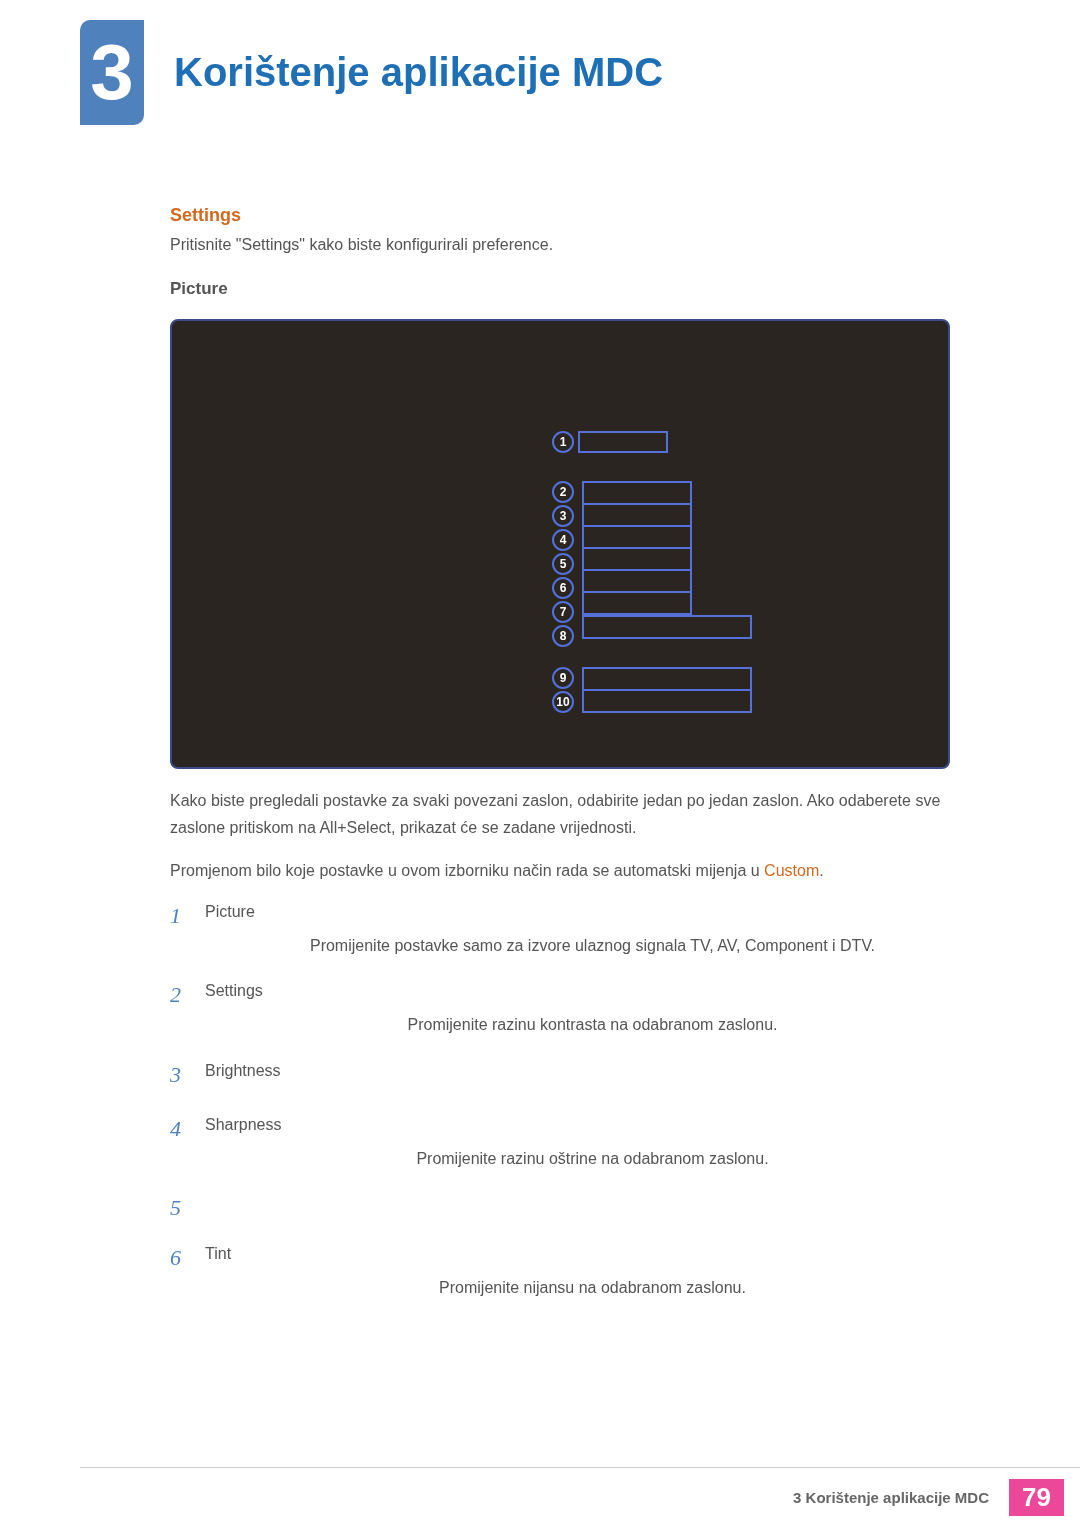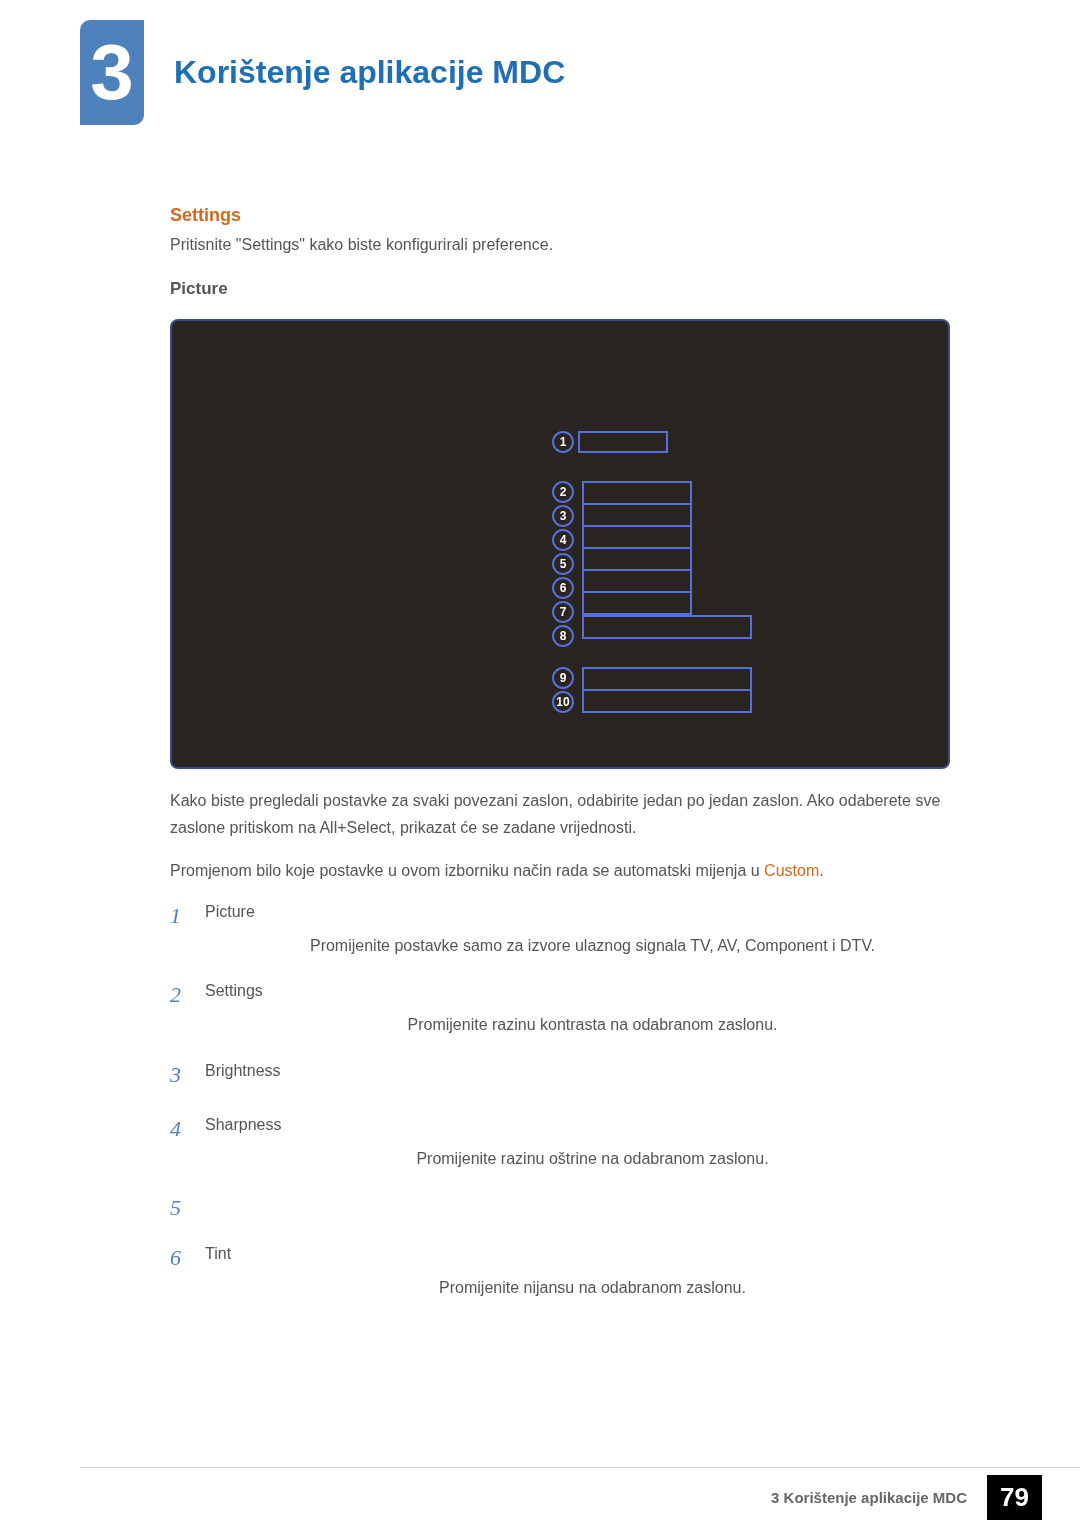--- a/index.html
+++ b/index.html
@@ -41,21 +41,21 @@
   margin-right: 30px;
 }
 .chapter-number {
   color: #fff;
   font-size: 78px;
   font-weight: bold;
   font-family: Arial, sans-serif;
 }
 .chapter-title {
   color: #1f6fb5;
-  font-size: 32px;
+  font-size: 40px;
   font-weight: bold;
 }
 .content {
   padding: 80px 40px 0 90px;
 }
 .settings-heading {
   color: #d2691e;
   font-size: 18px;
   font-weight: bold;
   margin-bottom: 10px;
@@ -159,32 +159,32 @@
 .footer {
   position: absolute;
   bottom: 0;
   left: 80px;
   right: 0;
   height: 60px;
   border-top: 1px solid #ccc;
   display: flex;
   align-items: center;
   justify-content: flex-end;
-  padding-right: 38px;
+  padding-right: 16px;
 }
 .footer-text {
   color: #666;
   font-size: 15px;
   font-weight: bold;
   margin-right: 20px;
 }
 .page-num-box {
-  background: #000000;
+  background: #ec4899;
   width: 55px;
-  height: 45px;
+  height: 37px;
   display: flex;
   align-items: center;
   justify-content: center;
 }
 .page-num {
   color: #fff;
   font-size: 26px;
   font-weight: bold;
 }
 </style>

